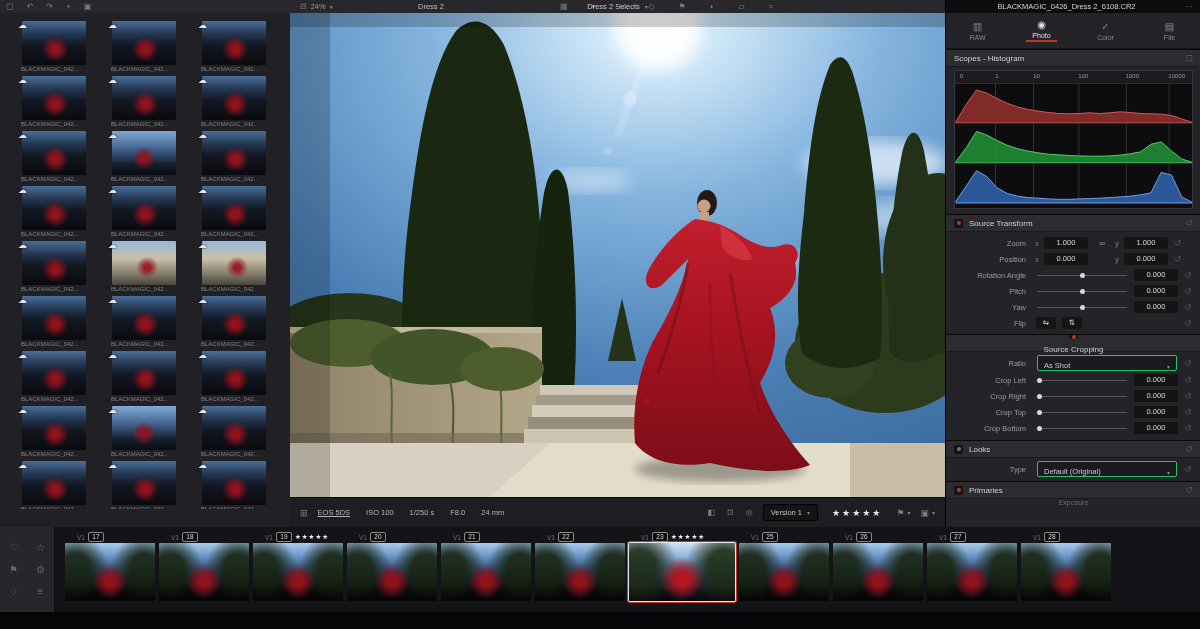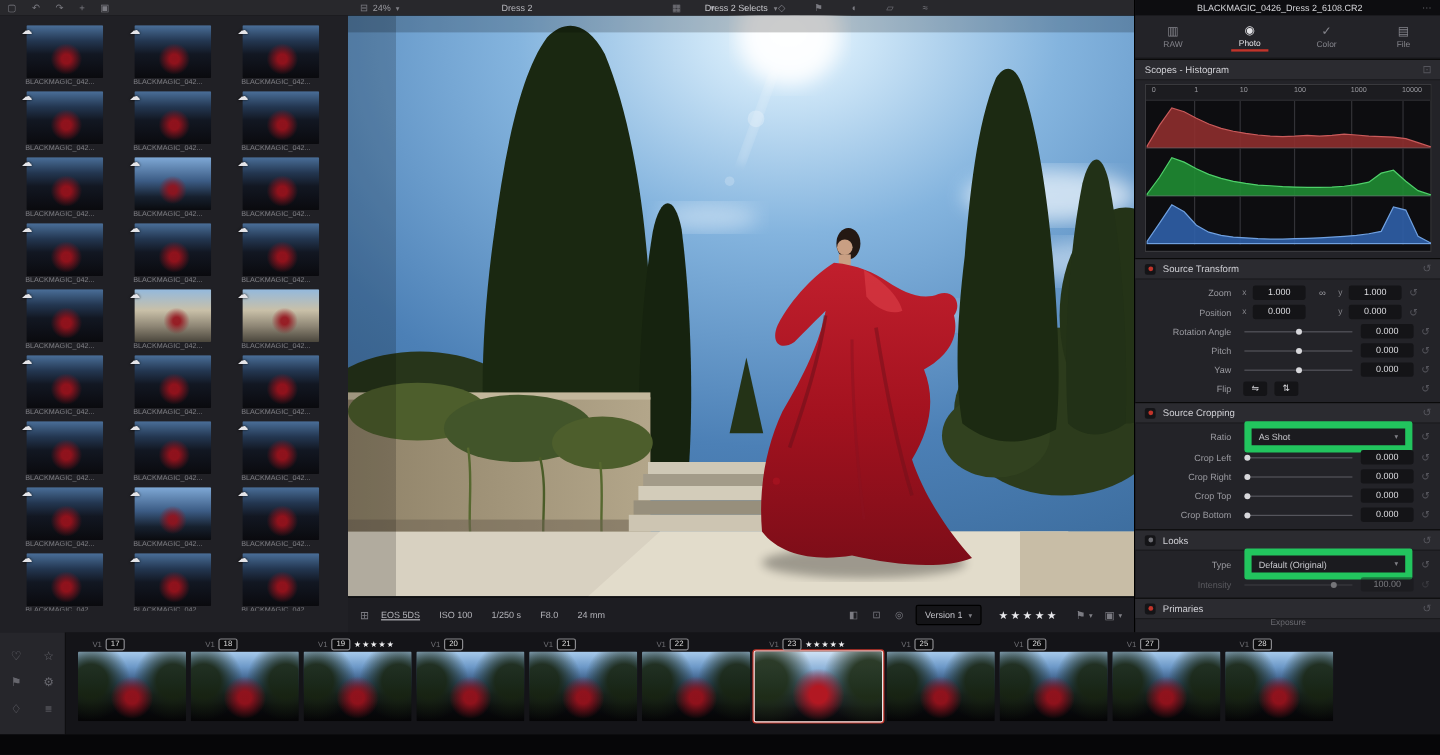--- a/index.html
+++ b/index.html
@@ -61,21 +61,21 @@
   .axis{font-size:7px;color:#84848a;width:8px;text-align:center;}
   .valbox{width:44px;height:12px;background:#141417;border-radius:2px;font-size:7.5px;color:#dddde1;text-align:center;line-height:12px;margin:0 3px;}
   .link-ico{width:22px;text-align:center;font-size:8px;color:#9a9aa0;}
   .track{position:relative;flex:1;height:12px;margin:0 4px;}
   .track:before{content:"";position:absolute;left:0;right:0;top:5.5px;height:1px;background:#55555c;}
   .knob{position:absolute;top:3.5px;width:5px;height:5px;border-radius:50%;background:#d8d8dc;}
   .knob.center{left:50%;margin-left:-2.5px;}
   .knob.start{left:0;}
   .knob.p80{left:80%;}
   .reset{width:14px;text-align:center;font-size:8.5px;color:#55555c;}
-  .selbox{flex:1;height:14px;background:#1b1b1f;border:6px solid #22c55e;border-radius:2px;display:flex;align-items:center;padding:0 6px;margin:0 4px;}
+  .selbox{flex:1;height:14px;background:#1b1b1f;border:1px solid #22c55e;border-radius:2px;display:flex;align-items:flex-end;padding:0 6px;margin:0 4px;}
   .selbox .sel-val{flex:1;font-size:7.5px;color:#c8c8cd;}
   .checkbox{width:10px;height:10px;background:#2e2e33;border:1px solid #55555c;border-radius:2px;color:#e8e8ec;font-size:7px;line-height:10px;text-align:center;margin-right:6px;}
   .check-label{font-size:7.5px;color:#9a9aa0;}
   .dim{opacity:.45;}
   .primaries-sub{height:12px;text-align:center;font-size:7px;color:#6a6a70;}
   
   .dock{position:absolute;left:0;top:527px;width:55px;height:85px;background:#26262b;border-right:1px solid #0e0e10;display:grid;grid-template-columns:1fr 1fr;align-content:start;justify-items:center;row-gap:9px;padding-top:14px;box-sizing:border-box;}
   .dock .tb-ico{font-size:10px;color:#66666d;}
   .filmstrip{position:absolute;left:55px;top:527px;width:1145px;height:85px;background:#141418;display:flex;align-items:flex-start;gap:4px;padding:4px 0 0 10px;box-sizing:border-box;overflow:hidden;}
   .clip{width:90px;flex:0 0 auto;}
@@ -494,21 +494,21 @@
         </div>
       </div>
     <div class="ctl-row">
       <span class="ctl-label">Flip</span>
       <span class="valbox" style="width:20px;">⇋</span>
       <span class="valbox" style="width:20px;">⇅</span>
       <div style="flex:1"></div>
       <span class="reset">↺</span>
     </div>
 
-    <div class="section-header" style="margin-top:3px;">
+    <div class="section-header" style="margin-top:3px;flex-direction:column;">
       <span class="dot">
           <i></i>
         </span>
       <span class="sec-title">Source Cropping</span>
       <span class="sec-ico">↺</span>
     </div>
     <div class="ctl-row" style="height:18px;margin-top:2px;">
       <span class="ctl-label">Ratio</span>
       <div class="selbox">
         <span class="sel-val">As Shot</span>
@@ -557,28 +557,20 @@
         </span>
       <span class="sec-title">Looks</span>
       <span class="sec-ico">↺</span>
     </div>
     <div class="ctl-row" style="height:18px;margin-top:2px;">
       <span class="ctl-label">Type</span>
       <div class="selbox">
         <span class="sel-val">Default (Original)</span>
         <span class="caret">▾</span>
       </div>
-      <span class="reset">↺</span>
-    </div>
-    <div class="ctl-row dim">
-      <span class="ctl-label">Intensity</span>
-      <div class="track">
-          <span class="knob p80"></span>
-        </div>
-      <span class="valbox">100.00</span>
       <span class="reset">↺</span>
     </div>
 
     <div class="section-header" style="margin-top:3px;">
       <span class="dot">
           <i></i>
         </span>
       <span class="sec-title">Primaries</span>
       <span class="sec-ico">↺</span>
     </div>

